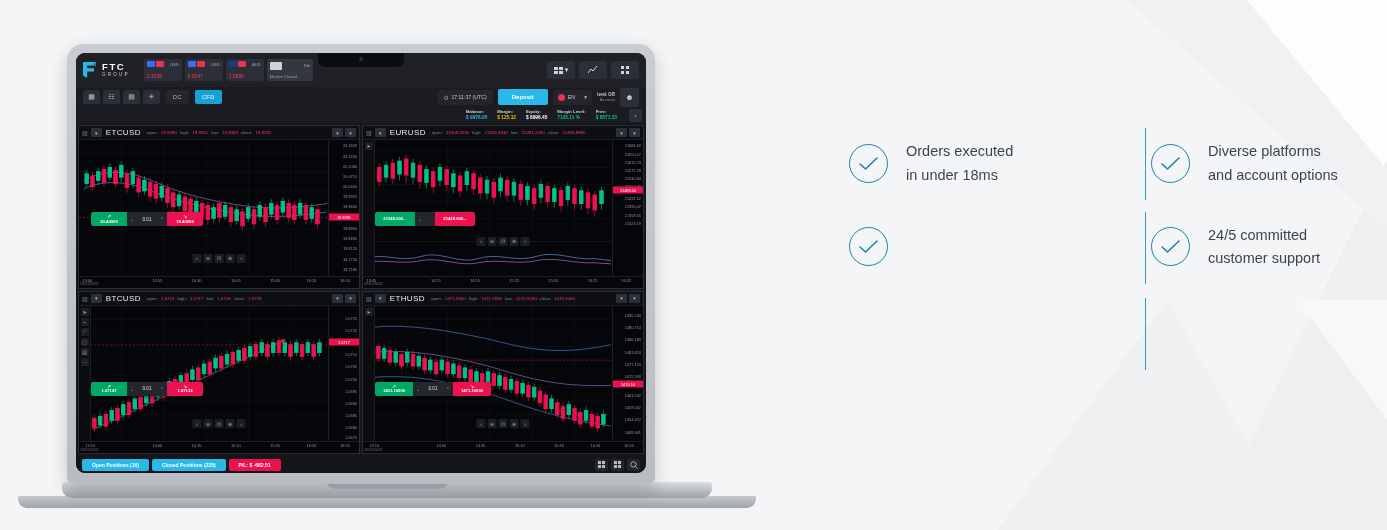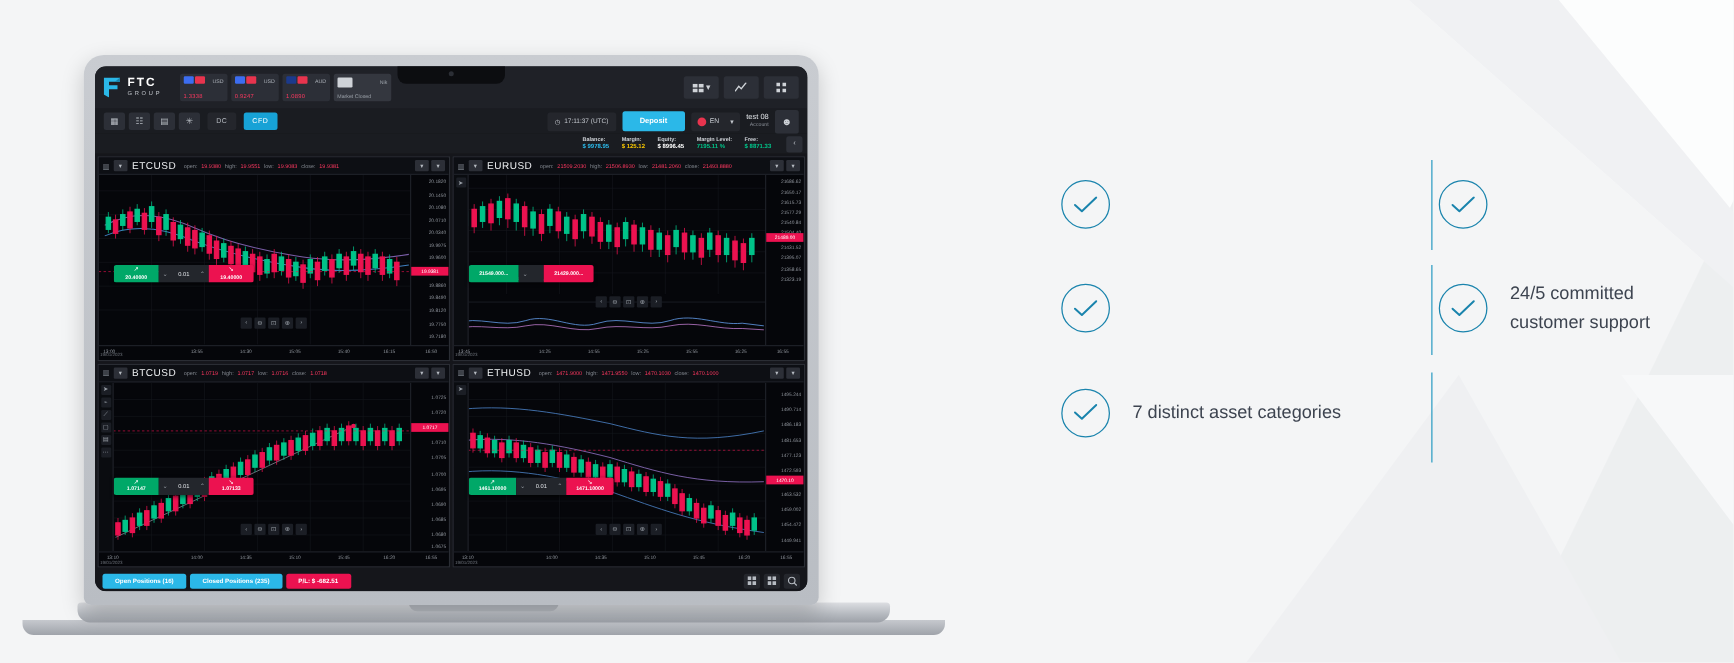--- a/index.html
+++ b/index.html
@@ -1363,27 +1363,35 @@
   <div class="divline" style="top:6px;height:72px;"></div>
   <div class="divline" style="top:90px;height:72px;"></div>
   <div class="divline" style="top:176px;height:72px;"></div>
 
   <div class="feat">
     <div class="chk">
       <svg width="19" height="14" viewBox="0 0 19 14">
           <polyline points="1,7 6.5,12 18,1" fill="none" stroke="#1a84ad" stroke-width="1.6" stroke-linecap="round" stroke-linejoin="round"></polyline>
         </svg>
     </div>
+    <div class="ftxt">
+      <div>Orders executed</div>
+      <div>in under 18ms</div>
+    </div>
   </div>
 
   <div class="feat right">
     <div class="chk">
       <svg width="19" height="14" viewBox="0 0 19 14">
           <polyline points="1,7 6.5,12 18,1" fill="none" stroke="#1a84ad" stroke-width="1.6" stroke-linecap="round" stroke-linejoin="round"></polyline>
         </svg>
+    </div>
+    <div class="ftxt">
+      <div>Diverse platforms</div>
+      <div>and account options</div>
     </div>
   </div>
 
   <div class="feat">
     <div class="chk">
       <svg width="19" height="14" viewBox="0 0 19 14">
           <polyline points="1,7 6.5,12 18,1" fill="none" stroke="#1a84ad" stroke-width="1.6" stroke-linecap="round" stroke-linejoin="round"></polyline>
         </svg>
     </div>
   </div>
@@ -1393,24 +1401,14 @@
       <svg width="19" height="14" viewBox="0 0 19 14">
           <polyline points="1,7 6.5,12 18,1" fill="none" stroke="#1a84ad" stroke-width="1.6" stroke-linecap="round" stroke-linejoin="round"></polyline>
         </svg>
     </div>
     <div class="ftxt">
       <div>24/5 committed</div>
       <div>customer support</div>
     </div>
   </div>
 
-  <div class="feat">
-    <div class="chk">
-      <svg width="19" height="14" viewBox="0 0 19 14">
-          <polyline points="1,7 6.5,12 18,1" fill="none" stroke="#1a84ad" stroke-width="1.6" stroke-linecap="round" stroke-linejoin="round"></polyline>
-        </svg>
-    </div>
-    <div class="ftxt">
-      <div>7 distinct asset categories</div>
-    </div>
-  </div>
 
 </div>
 
 </body></html>

